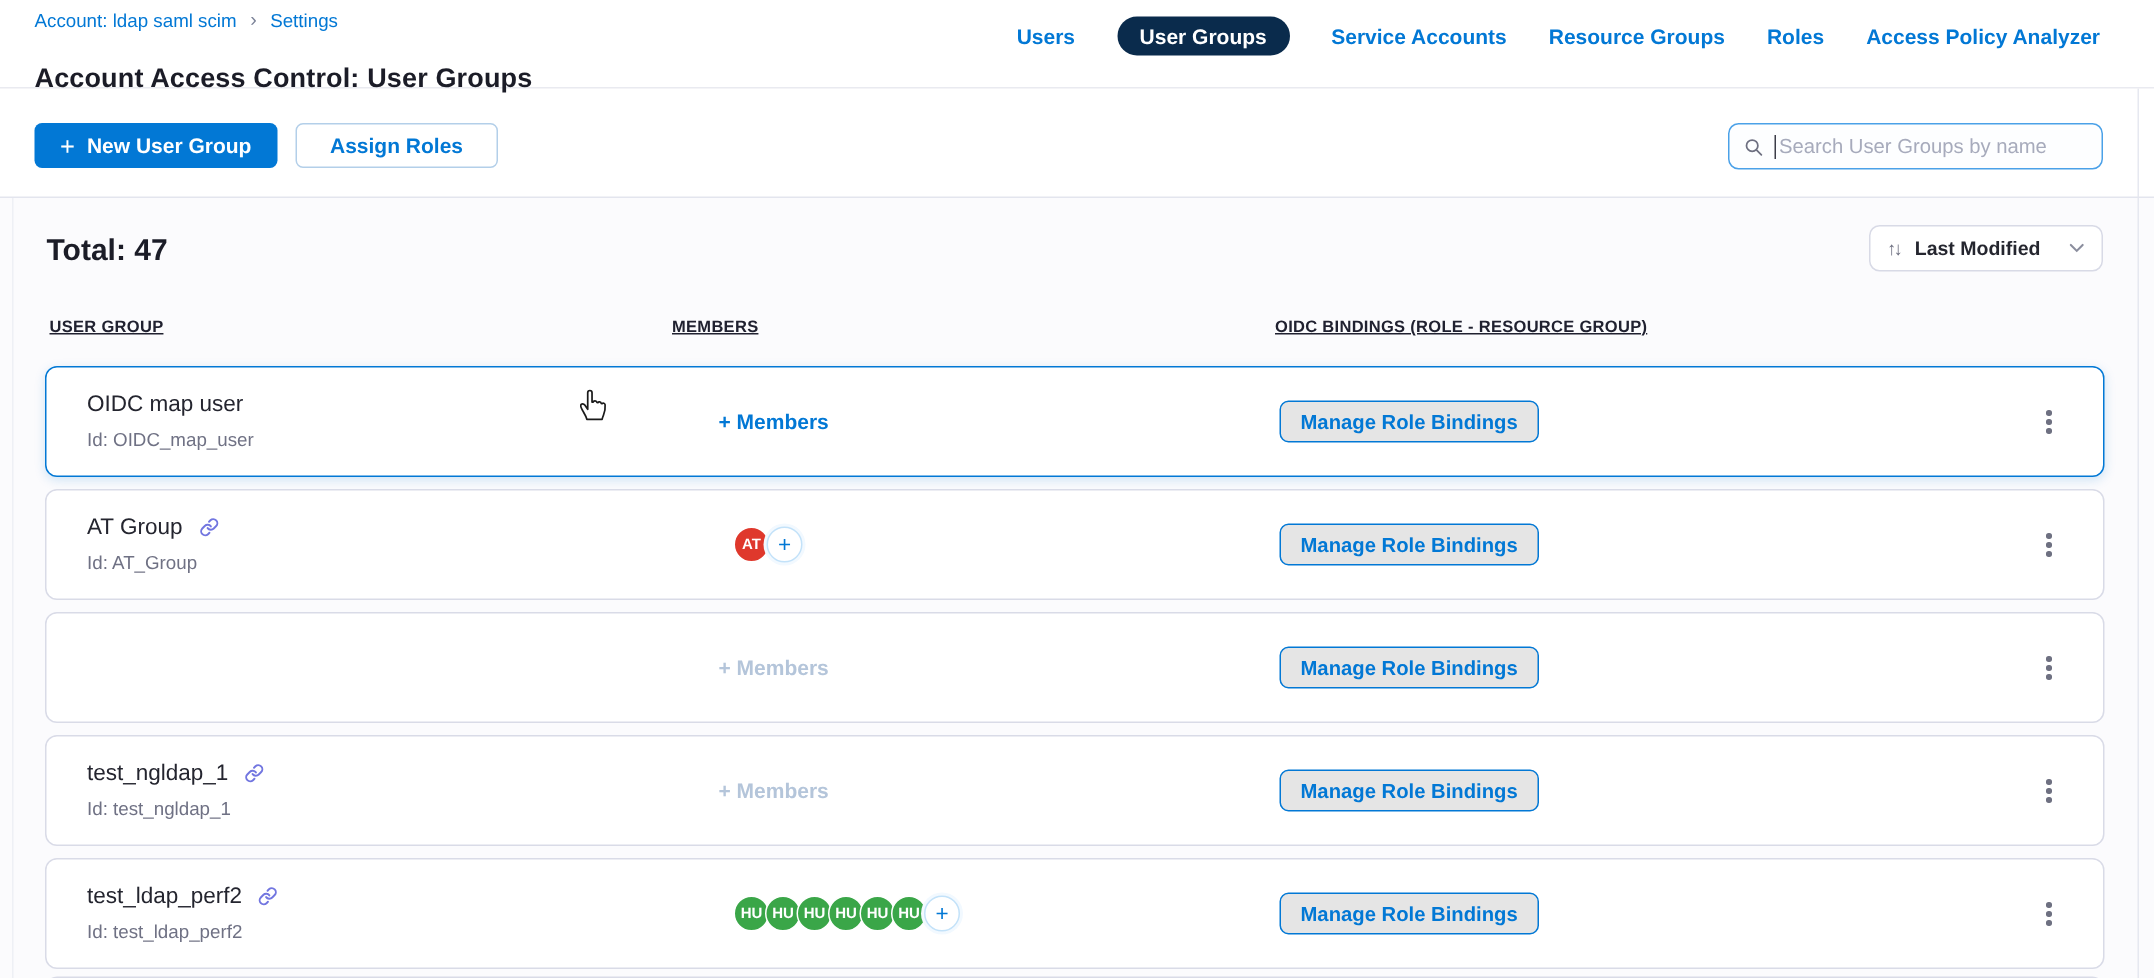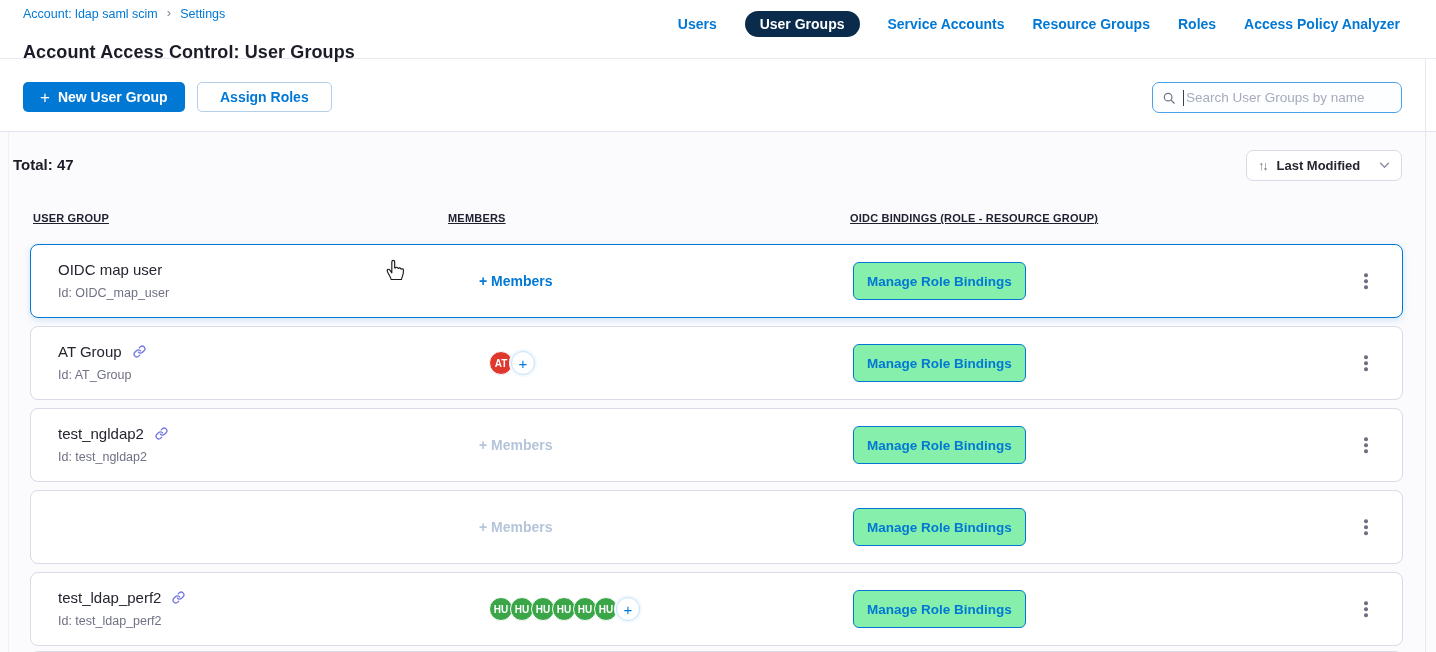--- a/index.html
+++ b/index.html
@@ -37,21 +37,21 @@
     font-family: inherit; font-size: 14px; font-weight: 700; cursor: pointer; }
   .search-box { position: absolute; left: 1152px; top: 82px; width: 250px; height: 31px; display: flex; align-items: center;
     background: #fdfeff; border: 1.5px solid #4ba1e8; border-radius: 7px; padding: 0 9px; }
   .search-box svg { flex: 0 0 auto; }
   .text-caret { width: 1px; height: 16px; background: #3c3d49; margin-left: 7px; }
   .search-box input { flex: 1; min-width: 0; border: none; outline: none; background: transparent;
     font-family: inherit; font-size: 13.5px; color: #2a2b36; padding-left: 2px; }
   .search-box input::placeholder { color: #a7abbc; opacity: 1; }
 
   
-  .total { position: absolute; left: 13px; top: 156px; font-size: 15px; font-weight: 700; color: #1b1c27; text-align: center; }
+  .total { position: absolute; left: 31px; top: 156px; font-size: 20px; font-weight: 700; color: #1b1c27; text-align: center; }
   .sort-dropdown { position: absolute; left: 1246px; top: 150px; width: 156px; height: 31px; display: flex; align-items: center; gap: 8px;
     background: #fff; border: 1px solid #d8dae6; border-radius: 7px; padding: 0 11px; cursor: pointer; }
   .sort-arrows { color: #6e7081; font-size: 12.5px; letter-spacing: -2px; padding-right: 2px; }
   .sort-label { font-size: 13px; font-weight: 700; color: #25262f; flex: 1; }
 
   
   .colh { position: absolute; top: 212px; font-size: 11px; font-weight: 700; color: #202130; letter-spacing: .2px; text-decoration: underline; }
   .colh.c1 { left: 33px; } .colh.c2 { left: 448px; } .colh.c3 { left: 850px; }
 
   
@@ -67,22 +67,22 @@
   .members { position: absolute; left: 448px; top: 0; height: 100%; width: 180px; display: flex; align-items: center; padding-left: 10px; }
   .members.centered { width: 160px; padding-left: 0; }
   .members-link { font-size: 14px; font-weight: 700; color: var(--primary); }
   .members-link.disabled { color: var(--disabled-link); }
   .avatar { width: 24px; height: 24px; border-radius: 50%; border: 1.5px solid #fff; margin-left: -3px;
     color: #fff; font-size: 10px; font-weight: 700; display: flex; align-items: center; justify-content: center; }
   .avatar:first-child { margin-left: 0; }
   .avatar-plus { width: 24px; height: 24px; border-radius: 50%; background: #fff; border: 1px solid #c3e2f9;
     box-shadow: 0 0 0 2px #f2f9ff; margin-left: -2px; color: var(--primary); font-size: 15px; font-weight: 500;
     display: flex; align-items: center; justify-content: center; cursor: pointer; }
-  .manage-btn { position: absolute; left: 822px; top: 50%; transform: translateY(-50%); height: 38px; padding: 0 13px;
-    background: #86efac; border: 1.5px solid var(--primary); border-radius: 6px; color: var(--primary);
+  .manage-btn { position: absolute; left: 822px; top: 50%; transform: translateY(-50%); height: 28px; padding: 0 13px;
+    background: #e5e5e5; border: 1.5px solid var(--primary); border-radius: 6px; color: var(--primary);
     font-family: inherit; font-size: 13.5px; font-weight: 700; cursor: pointer; }
   .kebab { position: absolute; left: 1328px; top: 50%; transform: translateY(-50%); display: flex; flex-direction: column;
     gap: 2.5px; padding: 5px; cursor: pointer; }
   .kebab i { width: 3.5px; height: 3.5px; border-radius: 50%; background: #6e7081; }
   .row-sliver { position: absolute; left: 30px; top: 651px; width: 1373px; height: 18px; background: #fff;
     border: 1px solid #d9dbe7; border-radius: 8px; }
 
   .mouse-cursor { position: absolute; left: 383px; top: 256px; z-index: 50; pointer-events: none; }
 </style>
 </head>
@@ -183,44 +183,44 @@
       </div>
     <button class="manage-btn">Manage Role Bindings</button>
     <div class="kebab">
         <i></i>
         <i></i>
         <i></i>
       </div>
   </div>
 
   <div class="row">
-    <div class="name-wrap">
-      <div class="name-line">
-        <span class="g-name">test_ngldap2</span>
+    <div class="members centered">
+        <span class="members-link disabled">+ Members</span>
+      </div>
+    <button class="manage-btn">Manage Role Bindings</button>
+    <div class="kebab">
+        <i></i>
+        <i></i>
+        <i></i>
+      </div>
+  </div>
+
+  <div class="row">
+    <div class="name-wrap">
+      <div class="name-line">
+        <span class="g-name">test_ngldap_1</span>
         <span class="link-icon">
           <svg width="13" height="13" viewBox="0 0 24 24" fill="none" stroke="currentColor" stroke-width="2.4" stroke-linecap="round" stroke-linejoin="round">
             <path d="M10 13a5 5 0 0 0 7.54.54l3-3a5 5 0 0 0-7.07-7.07l-1.72 1.71"></path>
             <path d="M14 11a5 5 0 0 0-7.54-.54l-3 3a5 5 0 0 0 7.07 7.07l1.71-1.71"></path>
           </svg>
         </span>
       </div>
-      <div class="g-id">Id: test_ngldap2</div>
-    </div>
-    <div class="members centered">
-        <span class="members-link disabled">+ Members</span>
-      </div>
-    <button class="manage-btn">Manage Role Bindings</button>
-    <div class="kebab">
-        <i></i>
-        <i></i>
-        <i></i>
-      </div>
-  </div>
-
-  <div class="row">
+      <div class="g-id">Id: test_ngldap_1</div>
+    </div>
     <div class="members centered">
         <span class="members-link disabled">+ Members</span>
       </div>
     <button class="manage-btn">Manage Role Bindings</button>
     <div class="kebab">
         <i></i>
         <i></i>
         <i></i>
       </div>
   </div>

